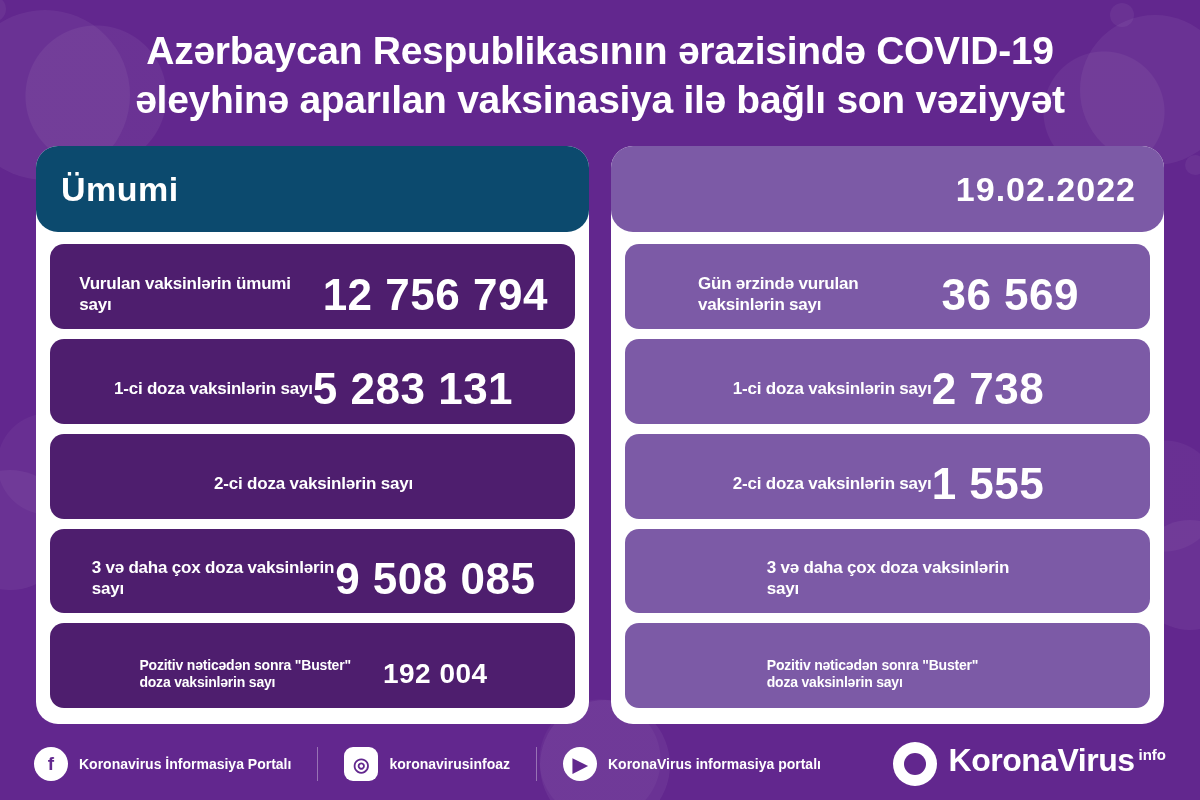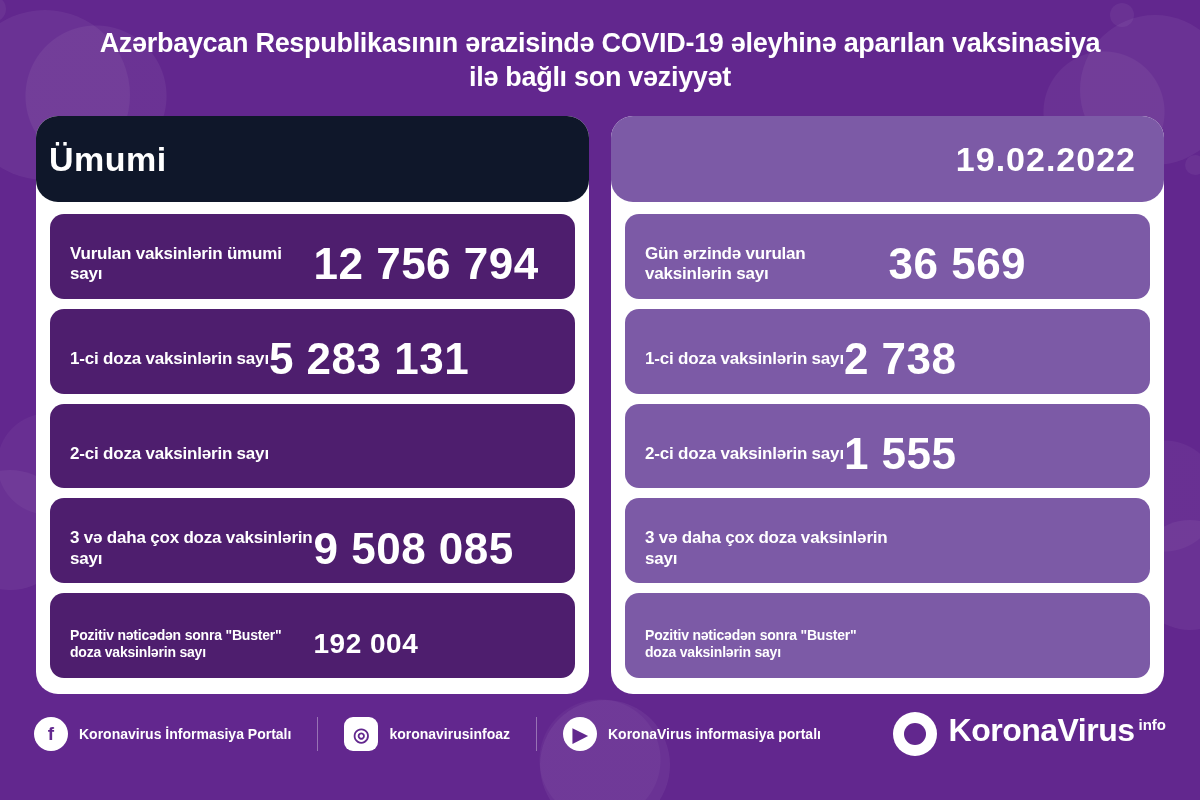--- a/index.html
+++ b/index.html
@@ -42,21 +42,21 @@
   .v3 { width: 120px; height: 120px; left: -50px; top: 470px; }
   .v4 { width: 110px; height: 110px; right: -45px; top: 520px; }
   .v5 { width: 130px; height: 130px; left: 540px; top: 700px; }
 
   .title {
     position: relative;
     z-index: 2;
     text-align: center;
     color: #ffffff;
     font-weight: bold;
-    font-size: 27px;
+    font-size: 39px;
     line-height: 1.26;
     letter-spacing: -0.3px;
     padding: 26px 95px 0 95px;
   }
 
   .columns {
     position: relative;
     z-index: 2;
     display: flex;
     gap: 22px;
@@ -75,22 +75,22 @@
 
   .col-header {
     height: 86px;
     border-radius: 22px;
     display: flex;
     align-items: center;
     color: #ffffff;
     font-weight: bold;
   }
   .col-header-left {
-    background: #0f172a;
-    padding-left: 13px;
+    background: #0c4a6e;
+    padding-left: 25px;
     font-size: 34px;
     letter-spacing: 0.5px;
     margin-right: 0;
   }
   .col-header-right {
     background: #7c5aa6;
     justify-content: flex-end;
     padding-right: 28px;
     font-size: 34px;
     letter-spacing: 1px;
@@ -101,21 +101,21 @@
     display: flex;
     flex-direction: column;
     gap: 10px;
     flex: 1;
   }
   .row {
     flex: 1;
     border-radius: 14px;
     display: flex;
     align-items: center;
-    justify-content: flex-start;
+    justify-content: center;
     padding: 16px 18px 0 20px;
     color: #ffffff;
   }
   .row-left { background: #4e1e6e; }
   .row-right { background: #7c5aa6; }
   .row-label {
     font-size: 17px;
     font-weight: bold;
     line-height: 1.22;
     max-width: 50%;

